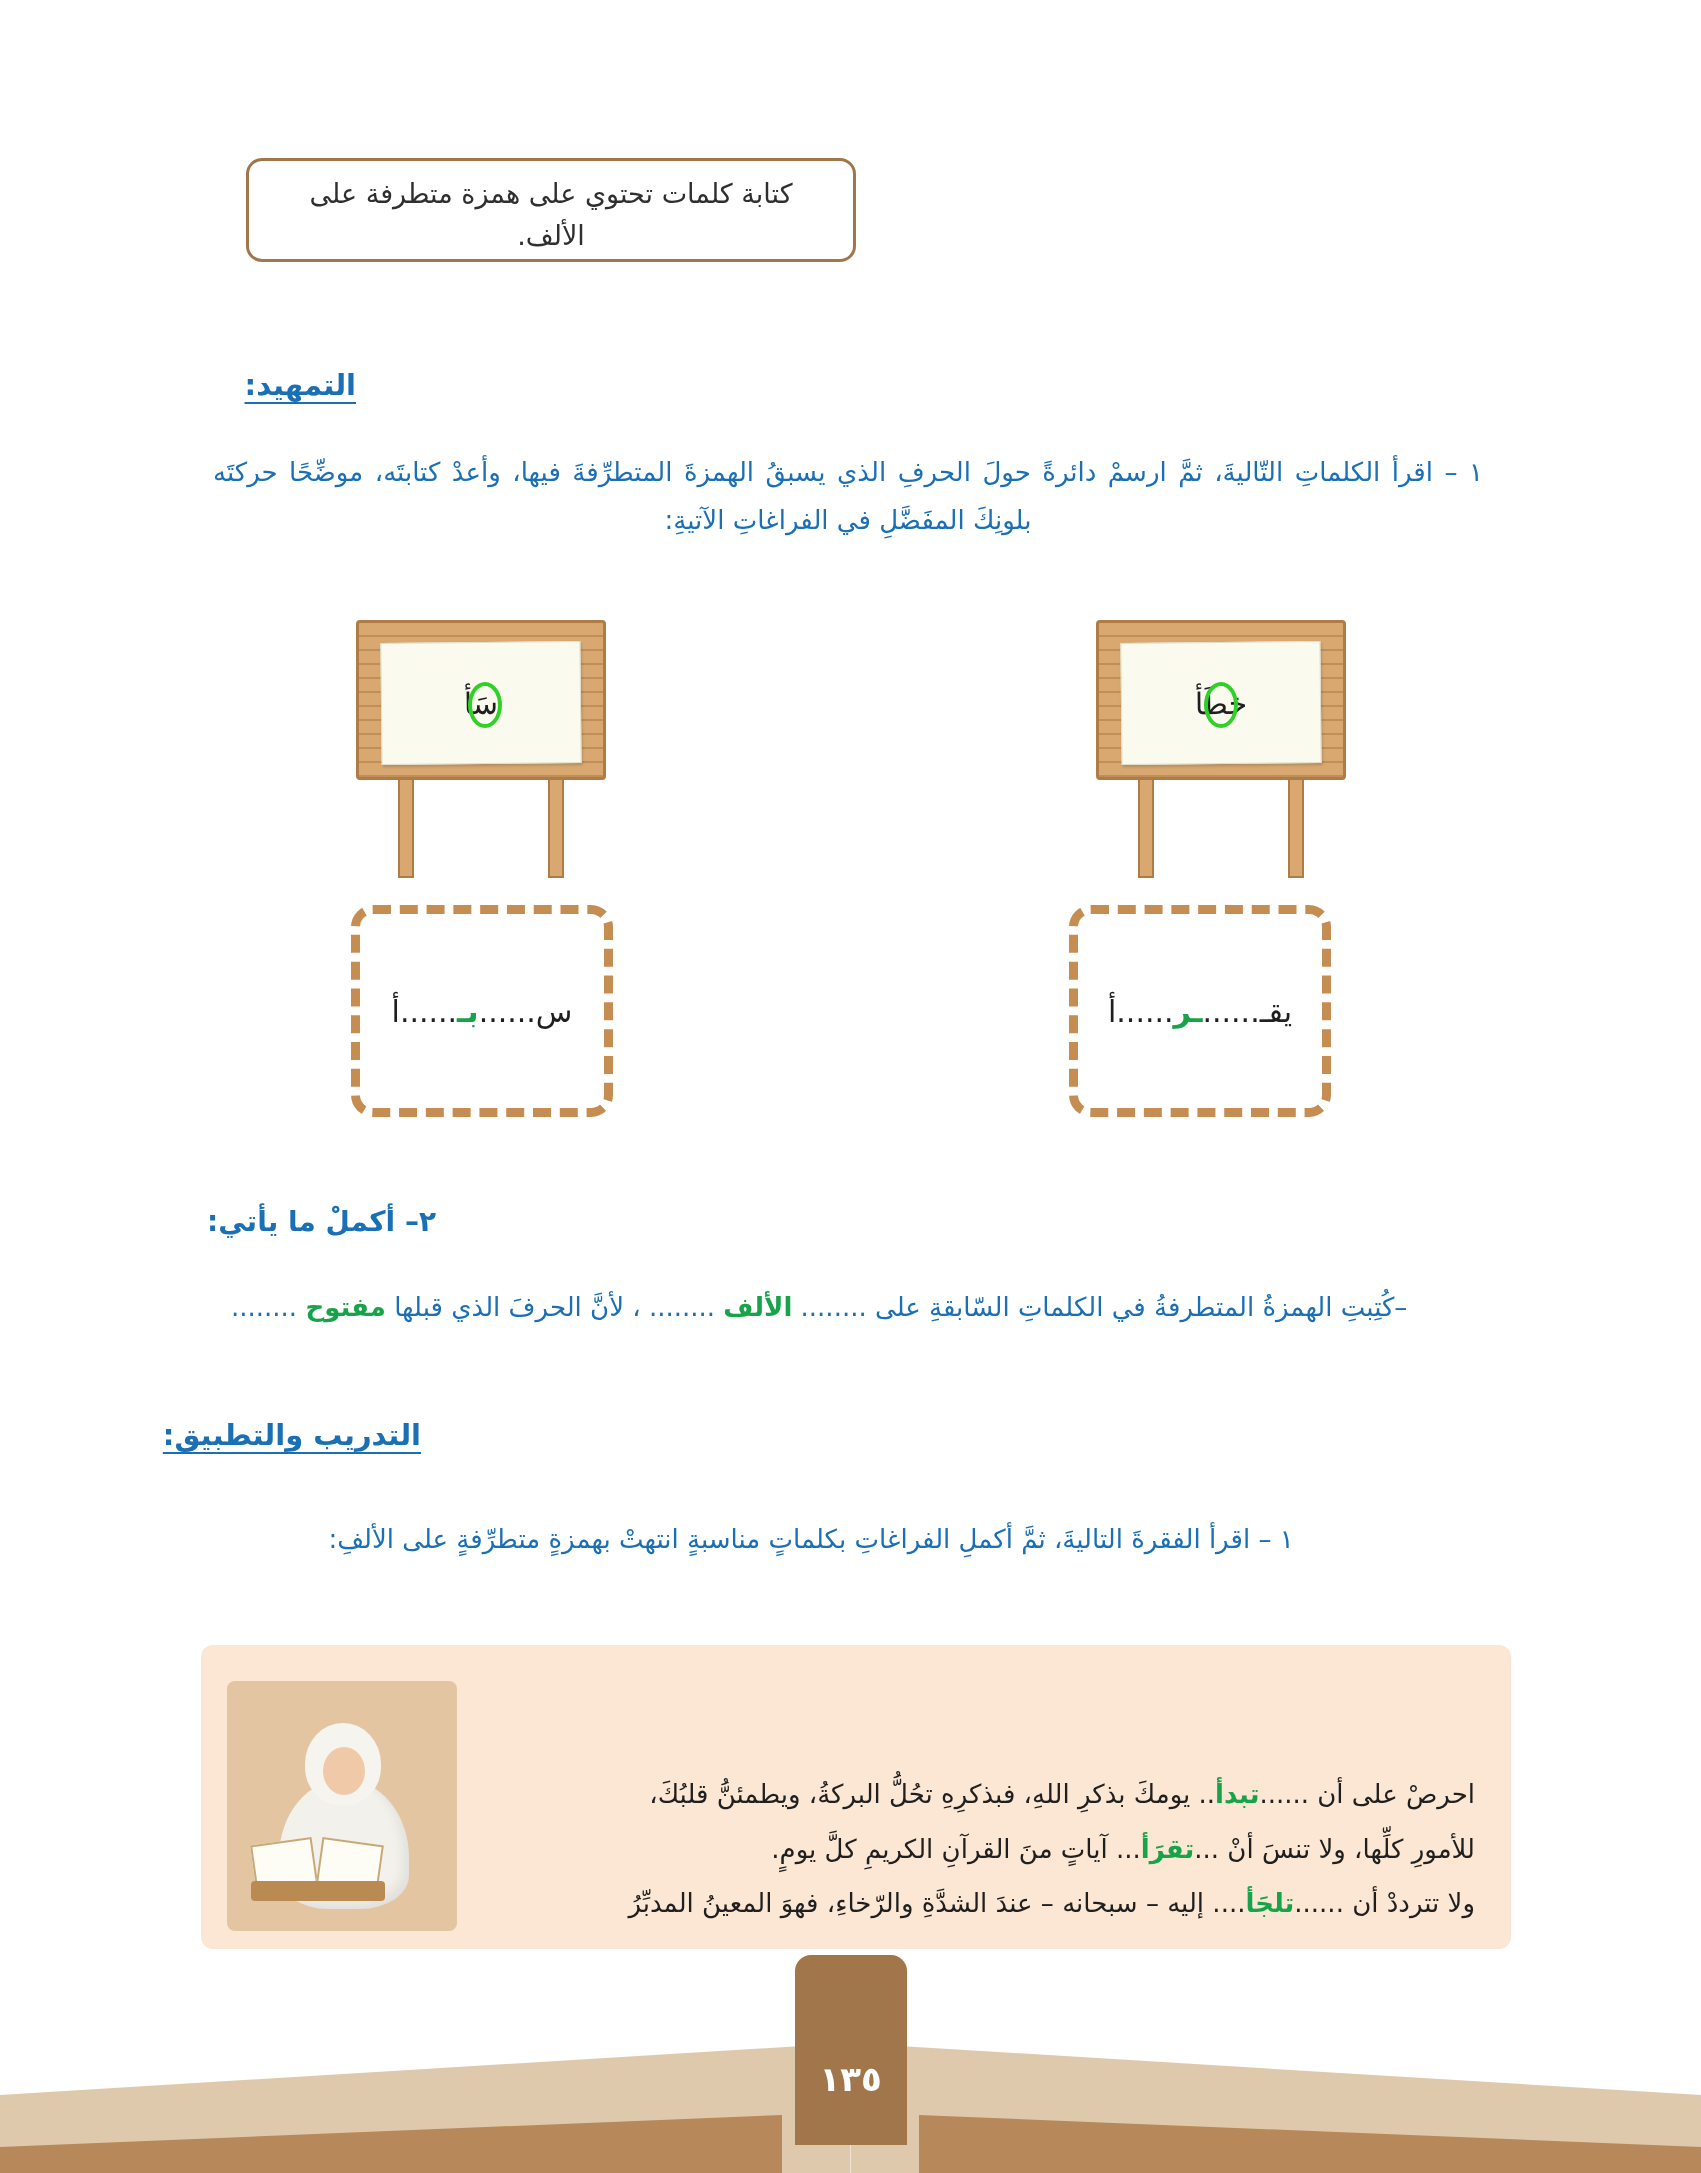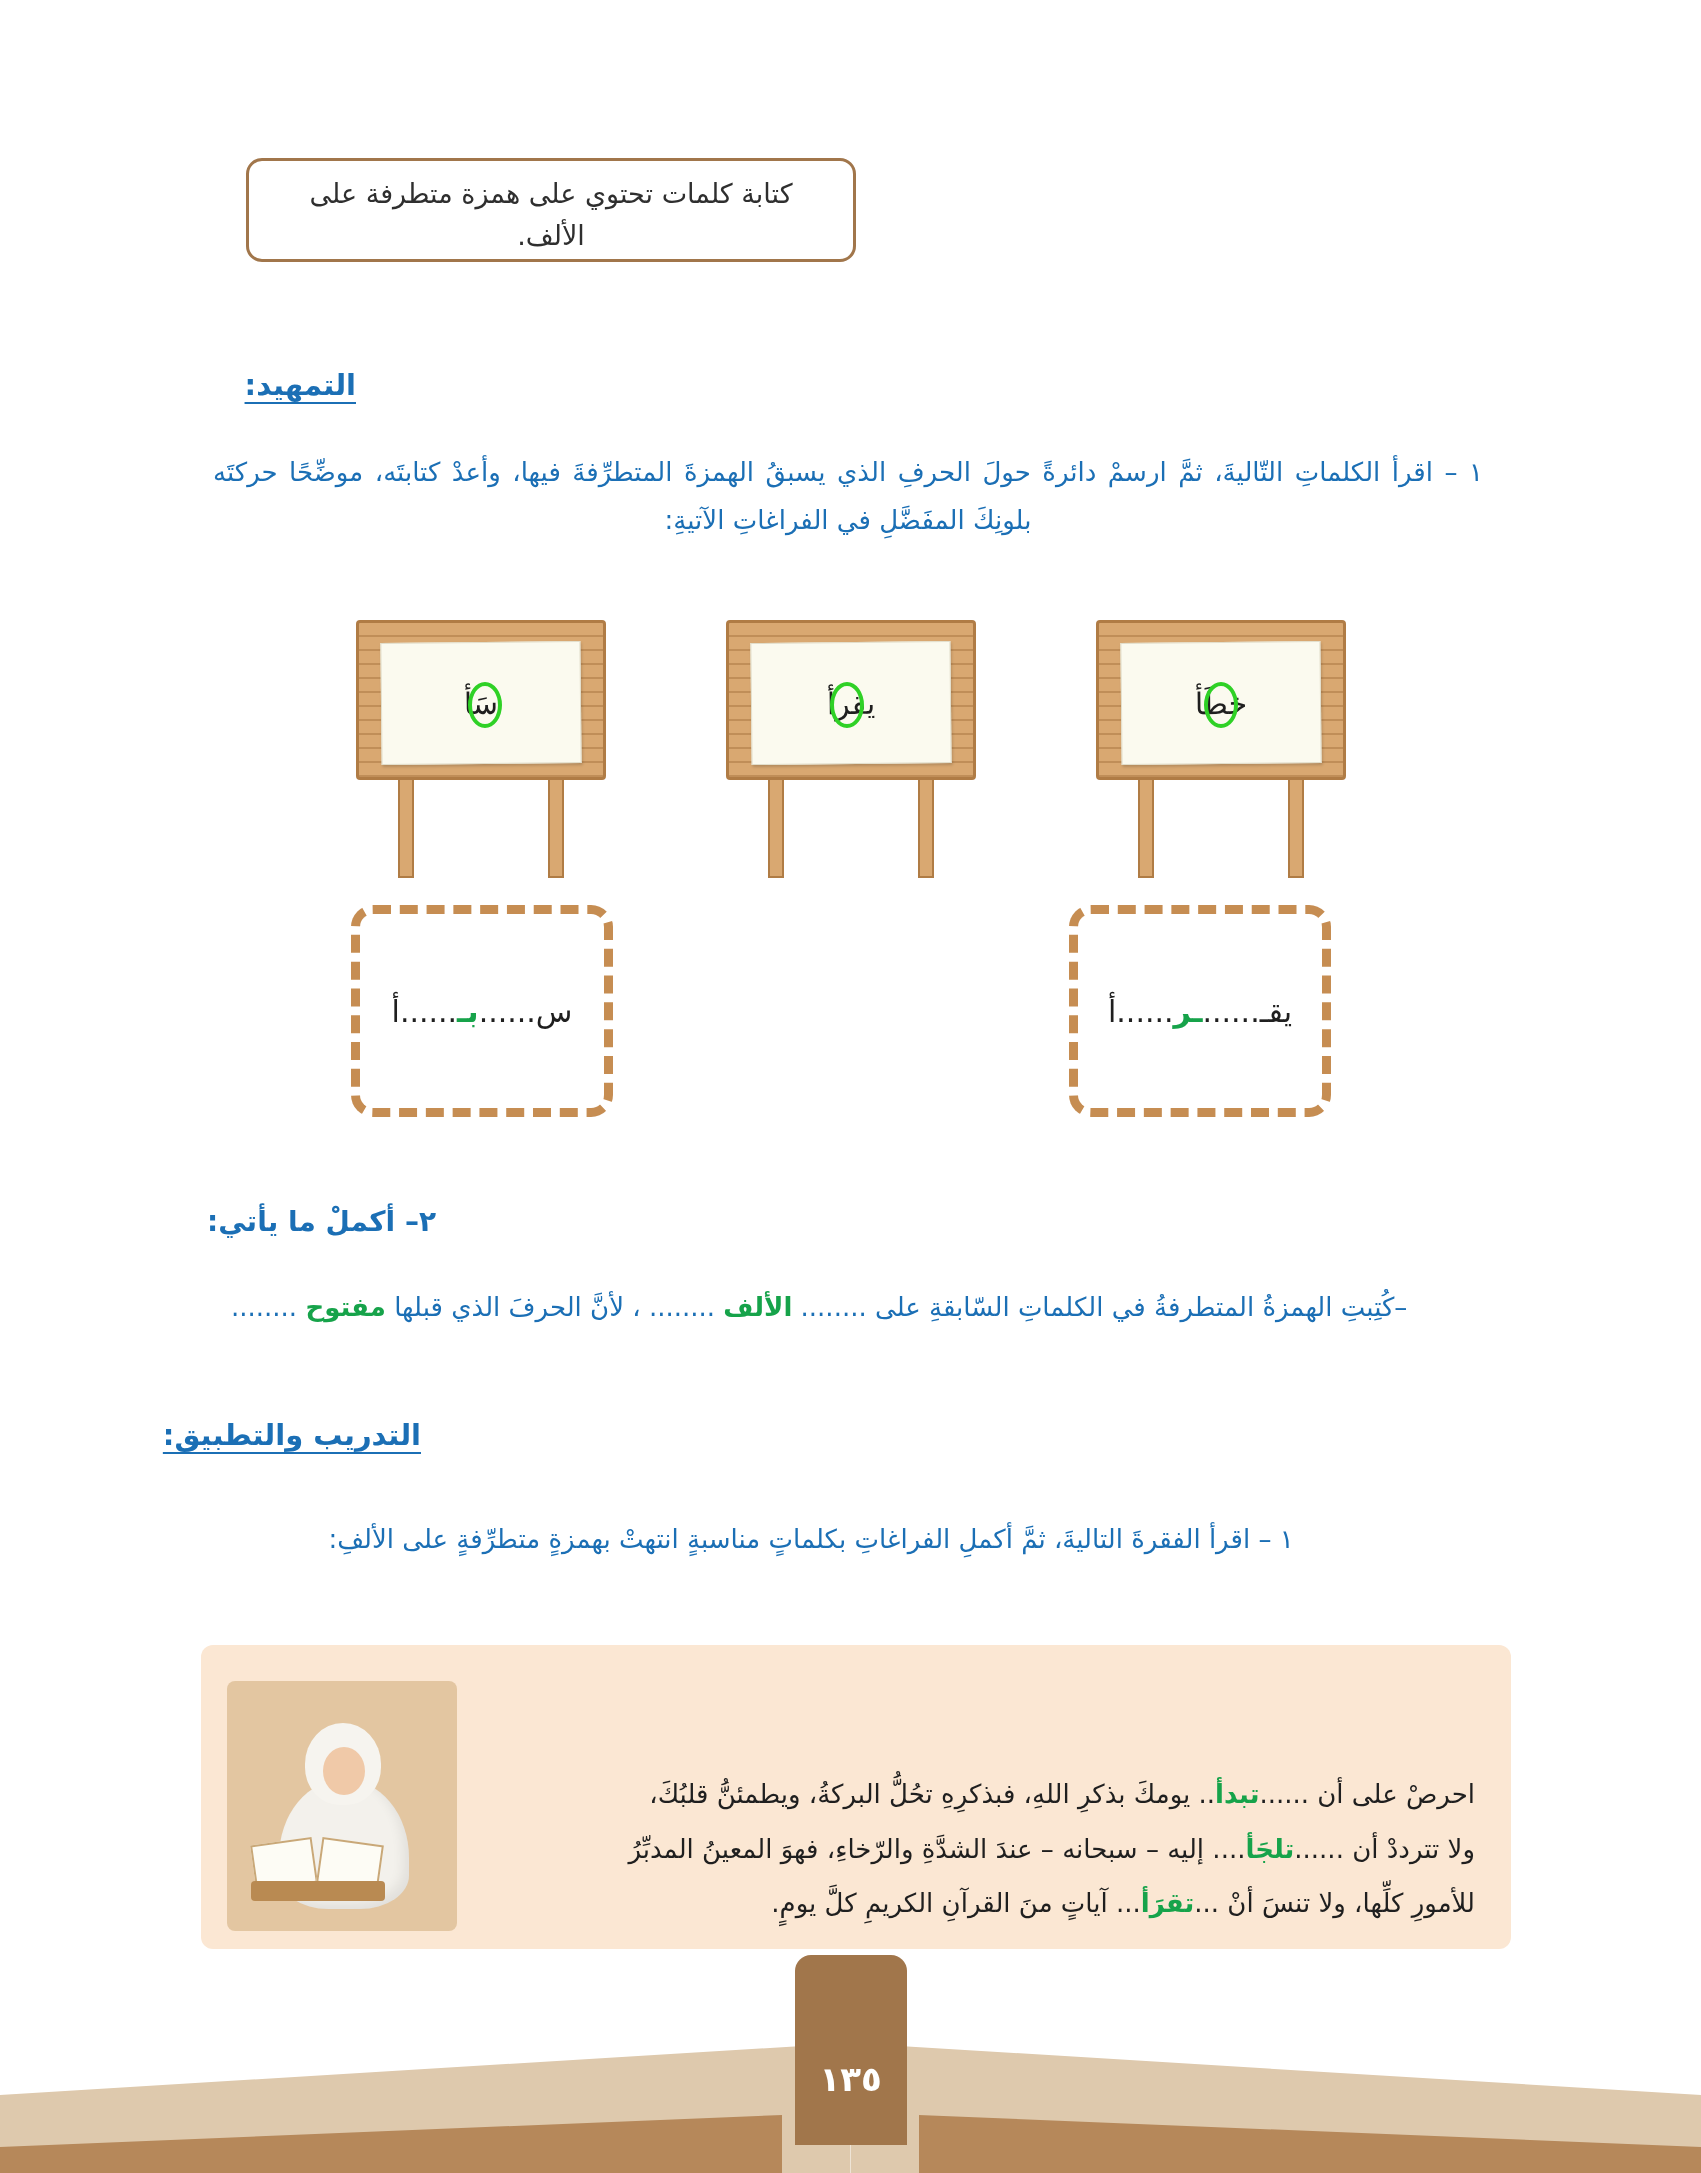--- a/index.html
+++ b/index.html
@@ -339,29 +339,20 @@
   <div class="board">
     <div class="frame"></div>
     <div class="leg l"></div>
     <div class="leg r"></div>
     <div class="pin p1"></div>
     <div class="pin p2"></div>
     <div class="paper">خطَأ</div>
     <div class="circle-mark" style="top:62px; left:108px;"></div>
   </div>
 
-  <div class="board">
-    <div class="frame"></div>
-    <div class="leg l"></div>
-    <div class="leg r"></div>
-    <div class="pin p1"></div>
-    <div class="pin p2"></div>
-    <div class="paper">يقرأ</div>
-    <div class="circle-mark" style="top:62px; left:104px;"></div>
-  </div>
 
   <div class="board">
     <div class="frame"></div>
     <div class="leg l"></div>
     <div class="leg r"></div>
     <div class="pin p1"></div>
     <div class="pin p2"></div>
     <div class="paper">سَأ</div>
     <div class="circle-mark" style="top:62px; left:112px;"></div>
   </div>
@@ -394,24 +385,24 @@
 
 <div class="section-head" id="tadreeb-label">التدريب والتطبيق:</div>
 <div class="para" id="q3">١ – اقرأ الفقرةَ التاليةَ، ثمَّ أكملِ الفراغاتِ بكلماتٍ مناسبةٍ انتهتْ بهمزةٍ متطرِّفةٍ على الألفِ:</div>
 
 <div class="passage">
   <div class="passage-text">
     <span class="line">
       <span>احرصْ على أن </span><span class="dots">......</span><span class="answer">تبدأ</span><span>.. يومكَ بذكرِ اللهِ، فبذكرِهِ تحُلُّ البركةُ، ويطمئنُّ قلبُكَ،</span>
     </span>
     <span class="line">
-      <span>ولا تترددْ أن </span><span class="dots">......</span><span class="answer">تلجَأ</span><span>.... إليه – سبحانه – عندَ الشدَّةِ والرّخاءِ، فهوَ المعينُ المدبِّرُ</span>
+      <span>للأمورِ كلِّها، ولا تنسَ أنْ </span><span class="dots">...</span><span class="answer">تقرَأ</span><span>... آياتٍ منَ القرآنِ الكريمِ كلَّ يومٍ.</span>
     </span>
     <span class="line">
-      <span>للأمورِ كلِّها، ولا تنسَ أنْ </span><span class="dots">...</span><span class="answer">تقرَأ</span><span>... آياتٍ منَ القرآنِ الكريمِ كلَّ يومٍ.</span>
+      <span>ولا تترددْ أن </span><span class="dots">......</span><span class="answer">تلجَأ</span><span>.... إليه – سبحانه – عندَ الشدَّةِ والرّخاءِ، فهوَ المعينُ المدبِّرُ</span>
     </span>
   </div>
   <div class="illus">
     <div class="girl-body"></div>
     <div class="head"></div>
     <div class="face"></div>
     <div class="book-l"></div>
     <div class="book-r"></div>
     <div class="book-base"></div>
   </div>

